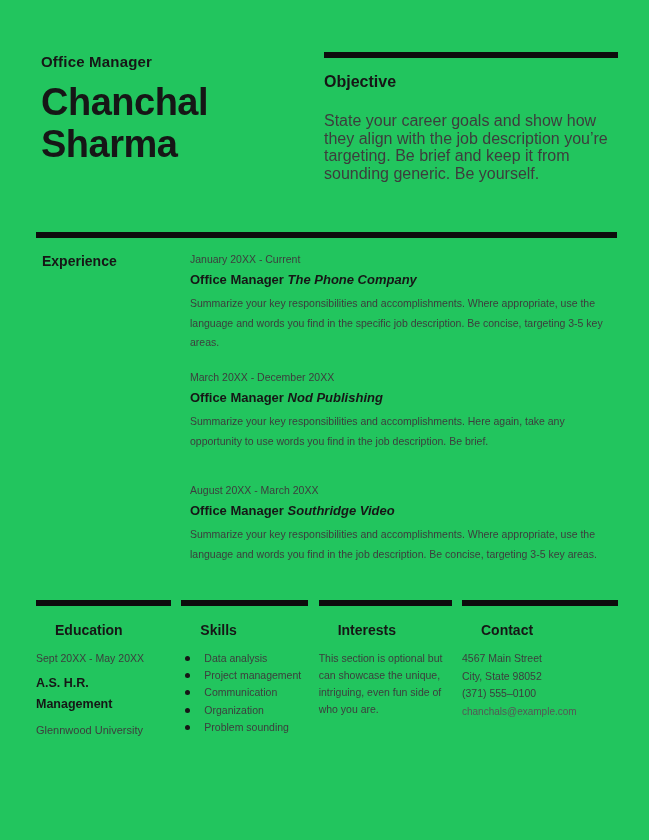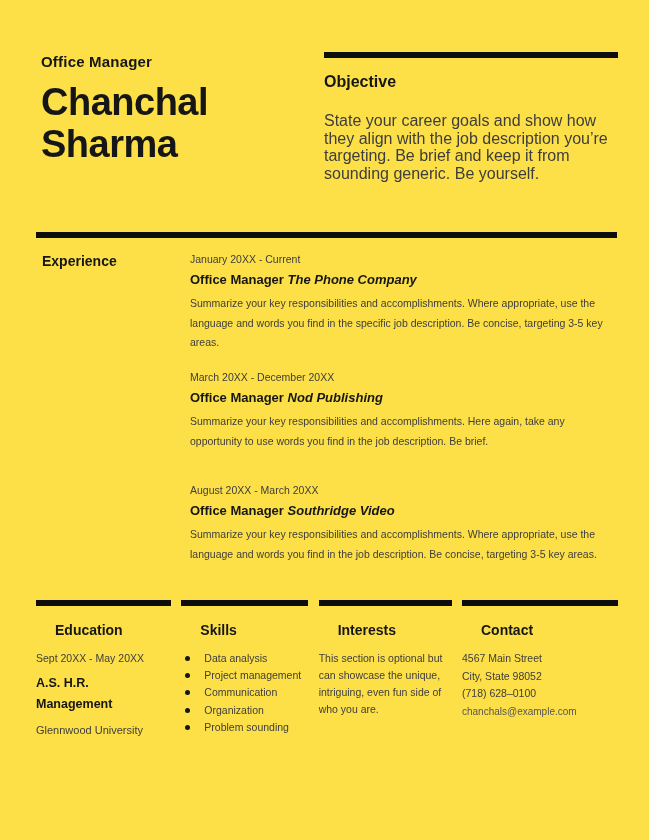--- a/index.html
+++ b/index.html
@@ -1,21 +1,21 @@
 <!DOCTYPE html>
 <html><head>
 <meta charset="utf-8">
 <style>
   * { box-sizing: border-box; margin: 0; padding: 0; }
   html, body { background: #e9e9e9; }
   .page {
     position: relative;
     width: 649px;
     height: 840px;
-    background: #fde047;
+    background: #22c55e;
     font-family: "Liberation Sans", sans-serif;
     color: #3D3D3D;
     overflow: hidden;
     margin: 0 auto;
   }
   .bar { height: 6px; background: #0D0D0D; }
 
   
   .identity { position: absolute; left: 41px; top: 53px; }
   .identity .role {
@@ -139,19 +139,19 @@
       <h2>Interests</h2>
       <p class="body-text interests-body">This section is optional but can showcase the unique, intriguing, even fun side of who you are.</p>
     </div>
 
     <div class="col">
       <div class="bar"></div>
       <h2>Contact</h2>
       <div class="contact-block">
         <p class="contact-line">4567 Main Street</p>
         <p class="contact-line">City, State 98052</p>
-        <p class="contact-line">(718) 628–0100</p>
+        <p class="contact-line">(371) 555–0100</p>
         <p class="contact-line email">chanchals@example.com</p>
       </div>
     </div>
 
   </section>
 </div>
 
 </body></html>

